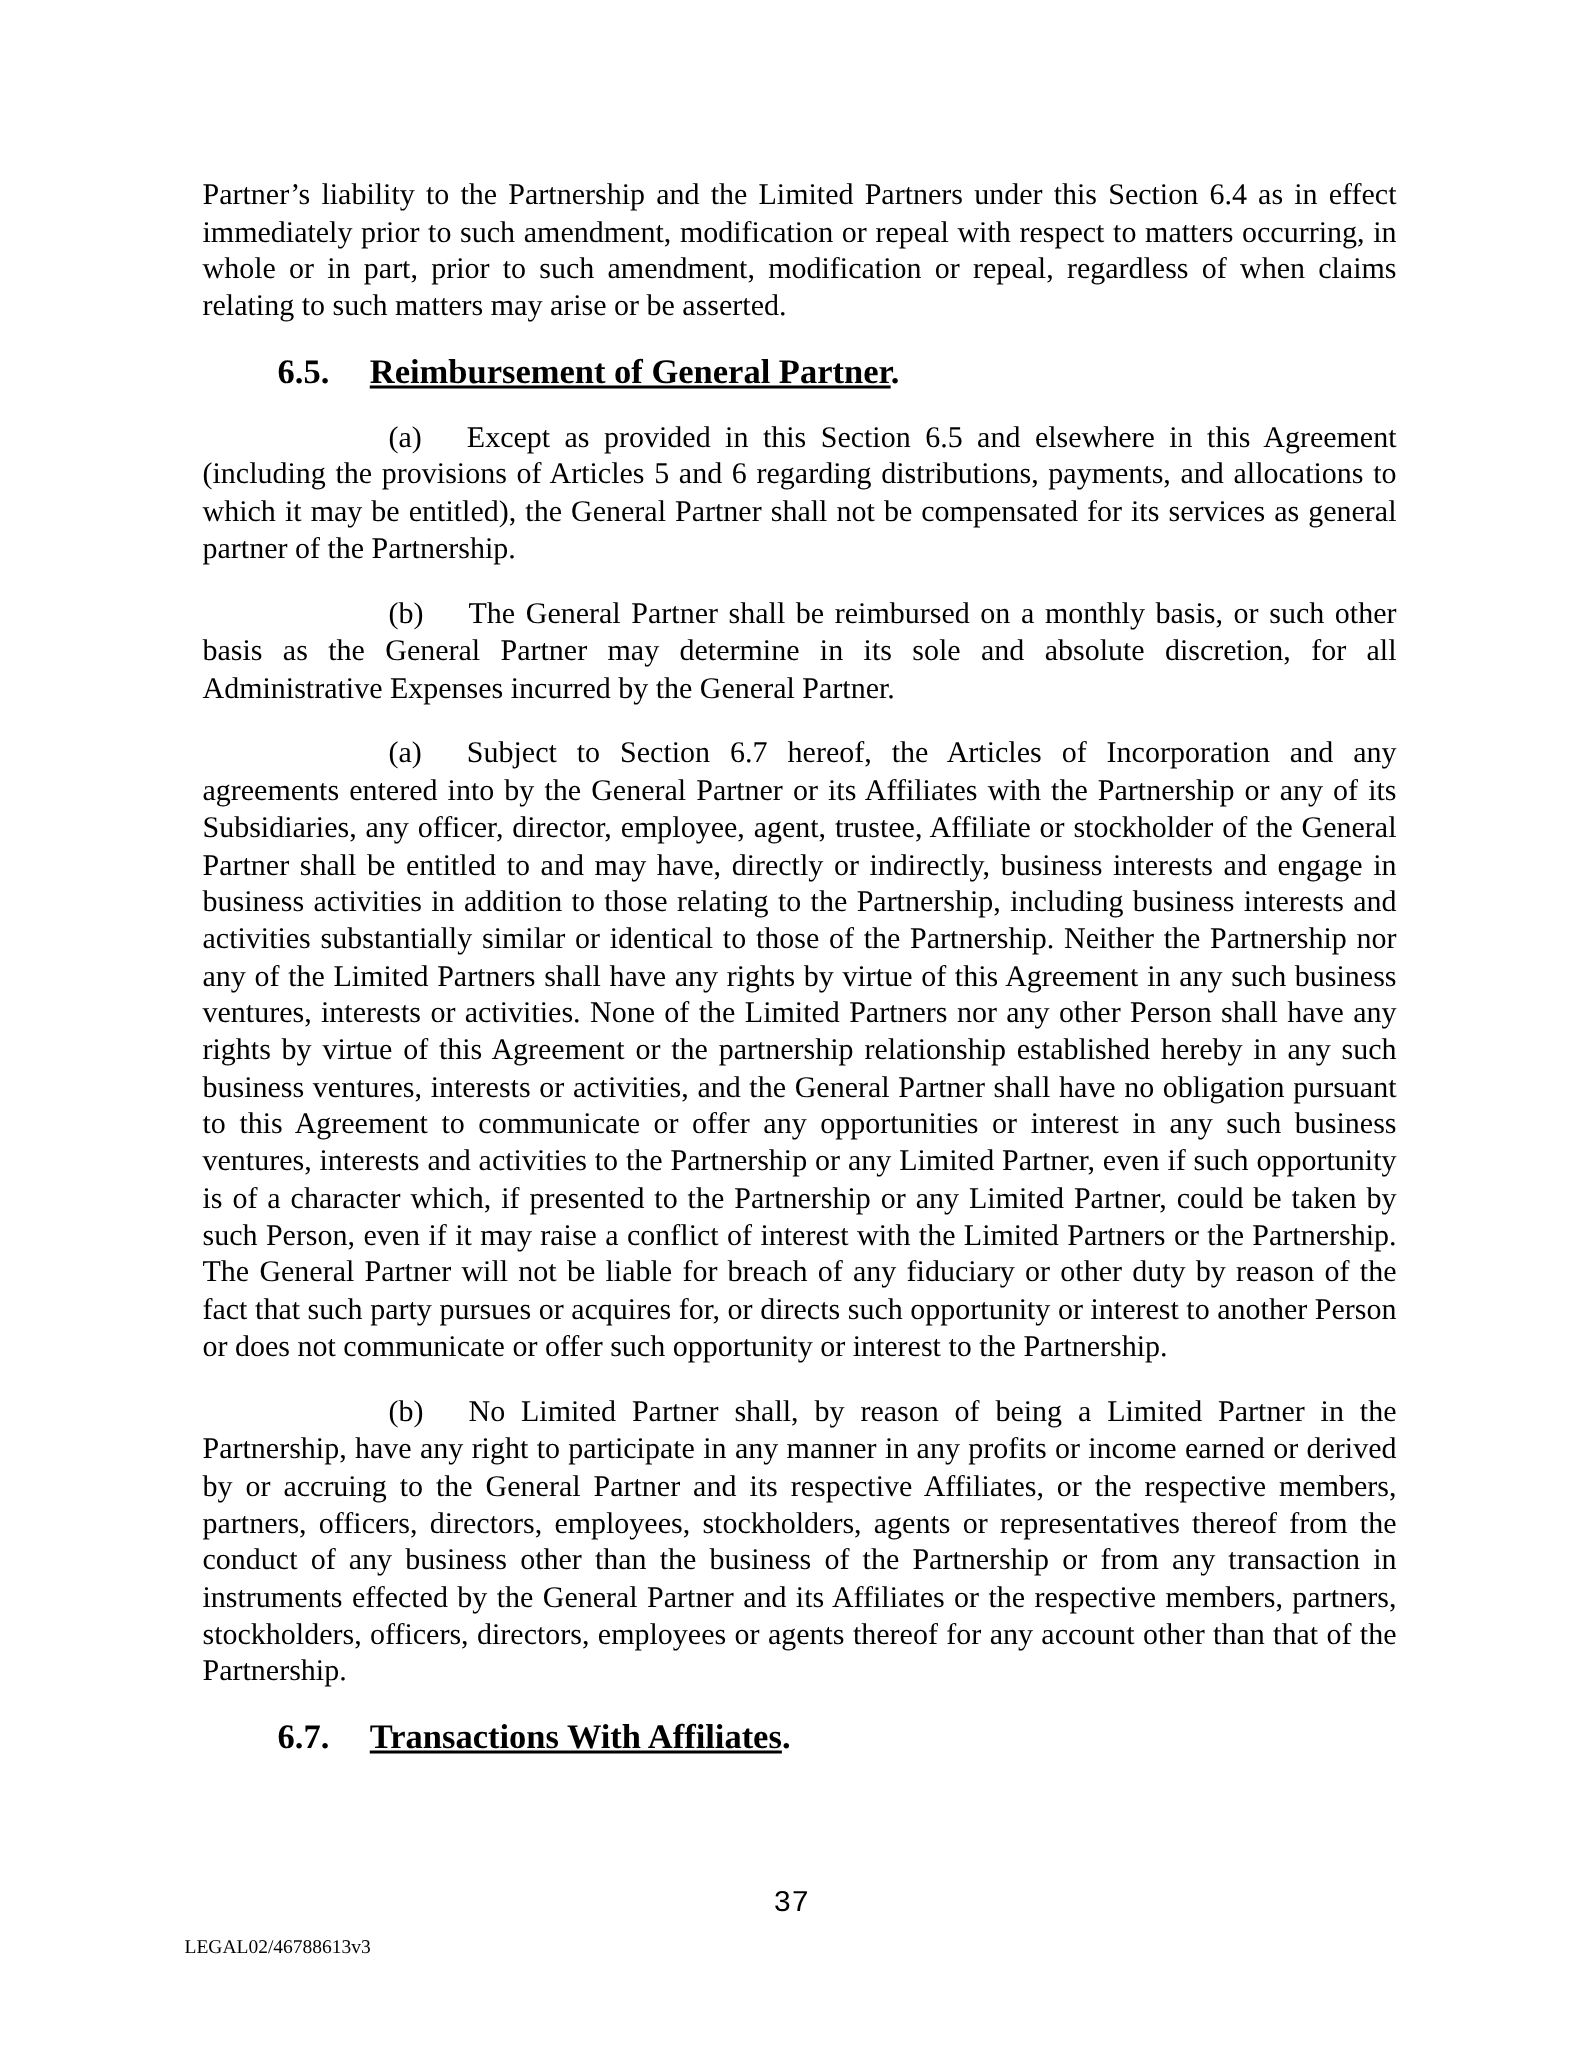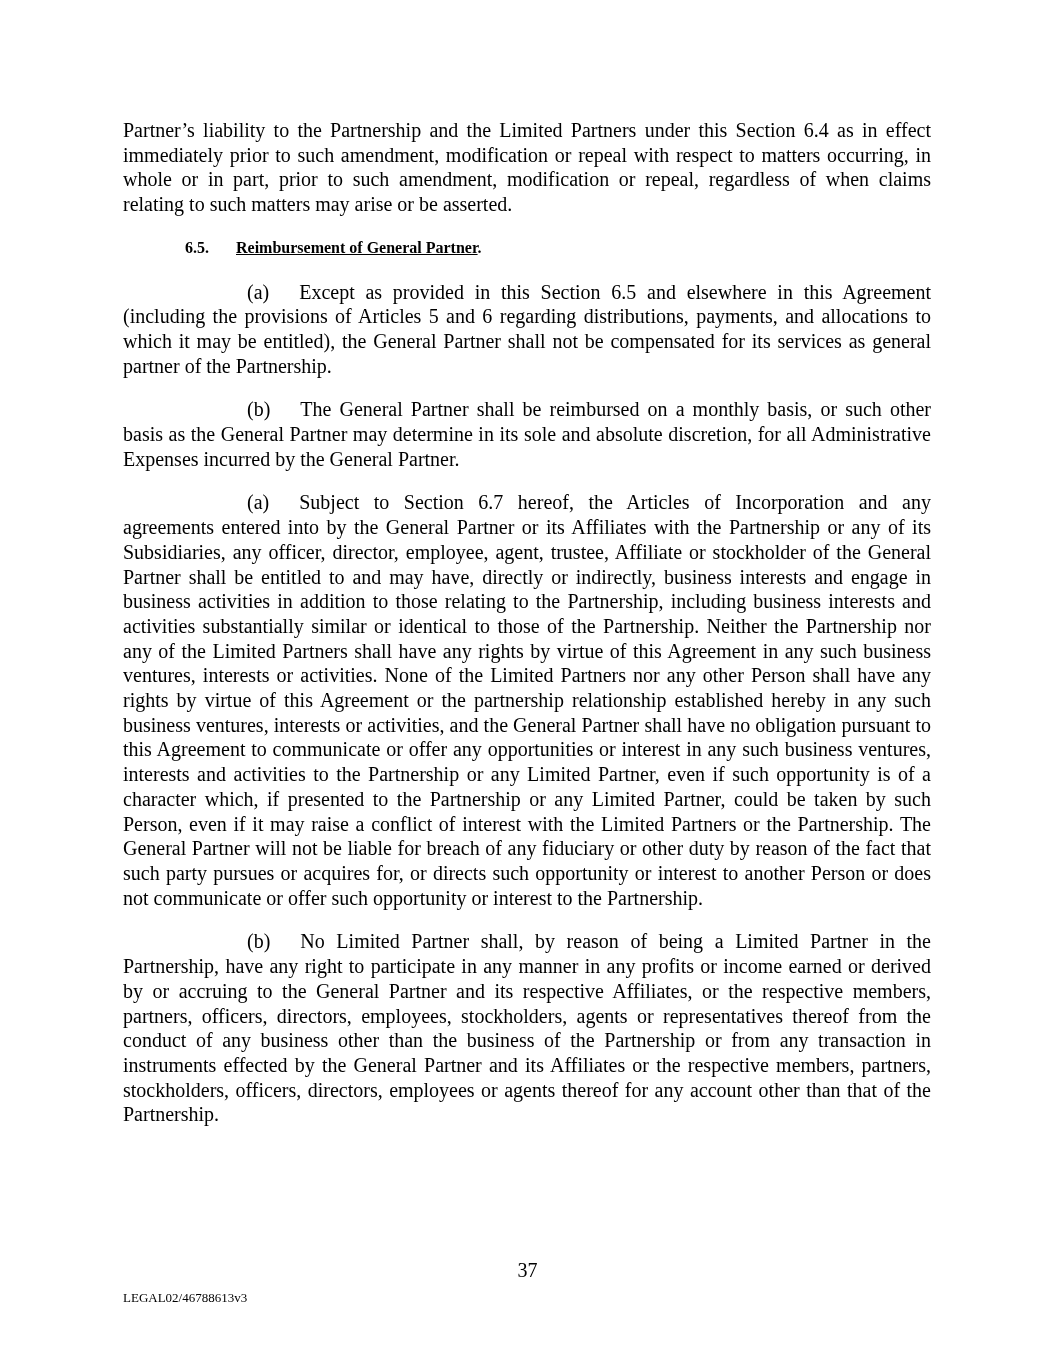--- a/index.html
+++ b/index.html
@@ -18,52 +18,53 @@
   .page {
     position: absolute;
     left: 123px;
     top: 118px;
     width: 808px;
   }
   .para {
     font-size: 20px;
     line-height: 24.7px;
     text-align: justify;
-    margin: 0 0 19px 0;
+    margin: 0 0 19px 12px;
     text-indent: 0;
   }
   .para.indented {
     text-indent: 124px;
   }
   .tab {
     display: inline-block;
     width: 30px;
   }
   .tab-h {
     display: inline-block;
     width: 27px;
   }
   .heading {
-    font-size: 16px;
+    font-size: 23px;
     line-height: 24.7px;
     font-weight: bold;
     margin: 0 0 19px 62px;
     text-align: left;
   }
   .heading .title {
     text-decoration: underline;
   }
   .footer-page-number {
     position: absolute;
     top: 1258px;
     left: 0;
     width: 1055px;
     text-align: center;
     font-size: 20px;
     line-height: 24.7px;
+    font-family: Liberation Mono, monospace;
   }
   .footer-code {
     position: absolute;
     top: 1288px;
     left: 123px;
     font-size: 13px;
     line-height: 20px;
   }
 </style>
 </head>
@@ -77,17 +78,18 @@
 
   <p class="para indented"><span class="lbl">(a)</span><span class="tab"></span><span>Except as provided in this Section 6.5 and elsewhere in this Agreement (including the provisions of Articles 5 and 6 regarding distributions, payments, and allocations to which it may be entitled), the General Partner shall not be compensated for its services as general partner of the Partnership.</span></p>
 
   <p class="para indented"><span class="lbl">(b)</span><span class="tab"></span><span>The General Partner shall be reimbursed on a monthly basis, or such other basis as the General Partner may determine in its sole and absolute discretion, for all Administrative Expenses incurred by the General Partner.</span></p>
 
 
   <p class="para indented"><span class="lbl">(a)</span><span class="tab"></span><span>Subject to Section 6.7 hereof, the Articles of Incorporation and any agreements entered into by the General Partner or its Affiliates with the Partnership or any of its Subsidiaries, any officer, director, employee, agent, trustee, Affiliate or stockholder of the General Partner shall be entitled to and may have, directly or indirectly, business interests and engage in business activities in addition to those relating to the Partnership, including business interests and activities substantially similar or identical to those of the Partnership. Neither the Partnership nor any of the Limited Partners shall have any rights by virtue of this Agreement in any such business ventures, interests or activities. None of the Limited Partners nor any other Person shall have any rights by virtue of this Agreement or the partnership relationship established hereby in any such business ventures, interests or activities, and the General Partner shall have no obligation pursuant to this Agreement to communicate or offer any opportunities or interest in any such business ventures, interests and activities to the Partnership or any Limited Partner, even if such opportunity is of a character which, if presented to the Partnership or any Limited Partner, could be taken by such Person, even if it may raise a conflict of interest with the Limited Partners or the Partnership. The General Partner will not be liable for breach of any fiduciary or other duty by reason of the fact that such party pursues or acquires for, or directs such opportunity or interest to another Person or does not communicate or offer such opportunity or interest to the Partnership.</span></p>
 
   <p class="para indented"><span class="lbl">(b)</span><span class="tab"></span><span>No Limited Partner shall, by reason of being a Limited Partner in the Partnership, have any right to participate in any manner in any profits or income earned or derived by or accruing to the General Partner and its respective Affiliates, or the respective members, partners, officers, directors, employees, stockholders, agents or representatives thereof from the conduct of any business other than the business of the Partnership or from any transaction in instruments effected by the General Partner and its Affiliates or the respective members, partners, stockholders, officers, directors, employees or agents thereof for any account other than that of the Partnership.</span></p>
 
+  <p class="heading"><span>6.7.</span><span class="tab-h"></span><span class="title">Transactions With Affiliates</span><span>.</span></p>
 
 </div>
 
 <div class="footer-page-number">37</div>
 <div class="footer-code">LEGAL02/46788613v3</div>
 
 </body></html>

